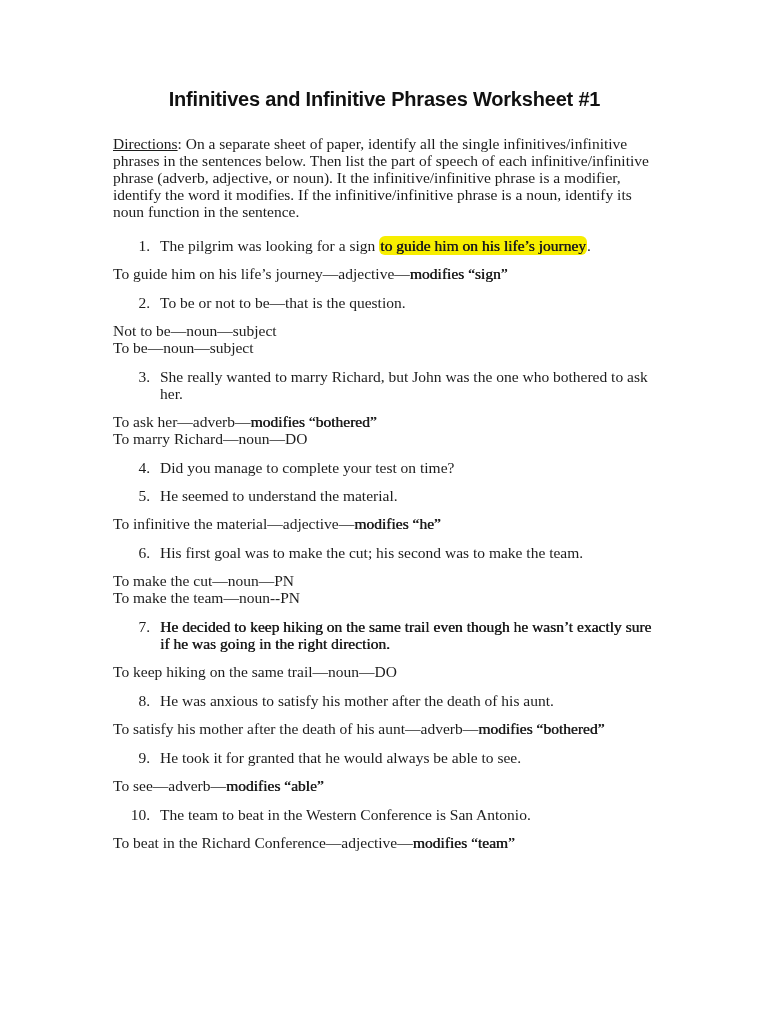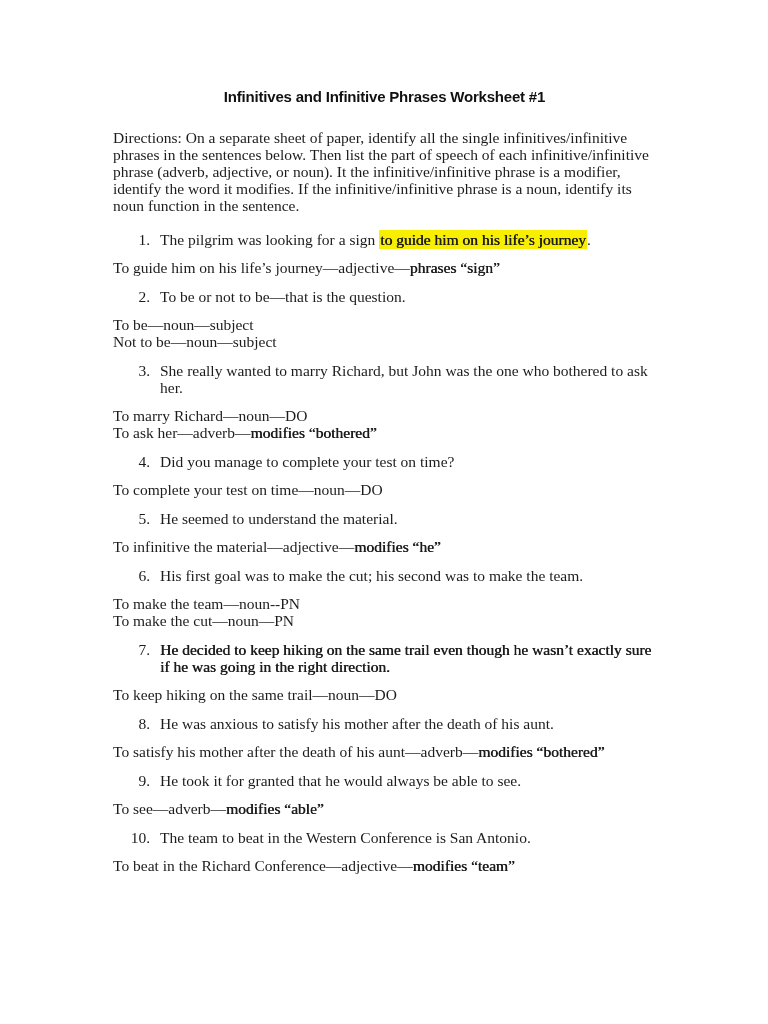--- a/index.html
+++ b/index.html
@@ -3,104 +3,101 @@
 <meta charset="utf-8">
 <style>
   html,body{margin:0;padding:0;background:#ffffff;}
   .page{
     width:768px;height:1024px;background:#fff;overflow:hidden;position:relative;
     font-family:"Liberation Serif",serif;color:#1c1c1c;
   }
   .content{padding:88px 112px 0 113px;}
   .title{
     font-family:"Liberation Sans",sans-serif;
-    font-size:15px;font-weight:700;letter-spacing:-0.2px;
+    font-size:20px;font-weight:700;letter-spacing:-0.2px;
     text-align:center;color:#111;margin:0 0 24px 0;
   }
   .directions{font-size:15.5px;line-height:17px;margin:0 0 17px 0;}
-  .directions .label{margin-top:26px;}
+  .directions .label{text-decoration:underline;margin-top:26px;}
   .sentence-row{display:flex;margin:0 0 11px 0;padding-left:7px;font-size:15.5px;line-height:17px;}
   .num{flex:0 0 30px;text-align:right;margin-right:10px;}
   .sentence{margin:0;flex:1;}
   .answers{margin:0 0 12px 0;font-size:15.5px;line-height:17px;}
   .answer-line{margin:0;}
   mark{background:var(--hl,#f7ee00);color:inherit;padding:1px 1px;}
   mark:empty{display:none;}
-  .semibold,.heavy{text-shadow:0.45px 0 0 currentColor;}
+  .semibold,.heavy{text-shadow:0.45px 0 0 currentColor;border-radius:6px;}
 </style>
 </head>
 <body>
 
 <div class="page">
   <div class="content">
 
     <h1 class="title">Infinitives and Infinitive Phrases Worksheet #1</h1>
 
     <p class="directions"><span class="label">Directions</span><span>: On a separate sheet of paper, identify all the single infinitives/infinitive phrases in the sentences below. Then list the part of speech of each infinitive/infinitive phrase (adverb, adjective, or noun). It the infinitive/infinitive phrase is a modifier, identify the word it modifies. If the infinitive/infinitive phrase is a noun, identify its noun function in the sentence.</span></p>
 
     <section class="item">
       <div class="sentence-row">
         <span class="num">1.</span>
         <p class="sentence"><span>The pilgrim was looking for a sign </span><mark class="semibold">to guide him on his life’s journey</mark><span>.</span></p>
       </div>
       <div class="answers">
-        <p class="answer-line"><span>To guide him on his life’s journey—adjective—</span><span class="semibold">phrases “sign”</span></p>
+        <p class="answer-line"><span>To guide him on his life’s journey—adjective—</span><span class="semibold">modifies “sign”</span></p>
       </div>
     </section>
 
     <section class="item">
       <div class="sentence-row">
         <span class="num">2.</span>
         <p class="sentence"><span>To be or not to be—that is the question.</span><span></span></p>
       </div>
       <div class="answers">
+        <p class="answer-line"><span>Not to be—noun—subject</span><span class="semibold"></span></p>
         <p class="answer-line"><span>To be—noun—subject</span><span class="semibold"></span></p>
-        <p class="answer-line"><span>Not to be—noun—subject</span><span class="semibold"></span></p>
       </div>
     </section>
 
     <section class="item">
       <div class="sentence-row">
         <span class="num">3.</span>
         <p class="sentence"><span>She really wanted to marry Richard, but John was the one who bothered to ask her.</span><span></span></p>
       </div>
       <div class="answers">
+        <p class="answer-line"><span>To ask her—adverb—</span><span class="semibold">modifies “bothered”</span></p>
         <p class="answer-line"><span>To marry Richard—noun—DO</span><span class="semibold"></span></p>
-        <p class="answer-line"><span>To ask her—adverb—</span><span class="semibold">modifies “bothered”</span></p>
       </div>
     </section>
 
     <section class="item">
       <div class="sentence-row">
         <span class="num">4.</span>
         <p class="sentence"><span>Did you manage to complete your test on time?</span><span></span></p>
-      </div>
-      <div class="answers">
-        <p class="answer-line"><span>To complete your test on time—noun—DO</span><span class="semibold"></span></p>
       </div>
     </section>
 
     <section class="item">
       <div class="sentence-row">
         <span class="num">5.</span>
         <p class="sentence"><span>He seemed to understand the material.</span><span></span></p>
       </div>
       <div class="answers">
         <p class="answer-line"><span>To infinitive the material—adjective—</span><span class="semibold">modifies “he”</span></p>
       </div>
     </section>
 
     <section class="item">
       <div class="sentence-row">
         <span class="num">6.</span>
         <p class="sentence"><span>His first goal was to make the cut; his second was to make the team.</span><span></span></p>
       </div>
       <div class="answers">
+        <p class="answer-line"><span>To make the cut—noun—PN</span><span class="semibold"></span></p>
         <p class="answer-line"><span>To make the team—noun--PN</span><span class="semibold"></span></p>
-        <p class="answer-line"><span>To make the cut—noun—PN</span><span class="semibold"></span></p>
       </div>
     </section>
 
     <section class="item">
       <div class="sentence-row">
         <span class="num">7.</span>
         <p class="sentence heavy"><span>He decided to keep hiking on the same trail even though he wasn’t exactly sure if he was going in the right direction.</span><span></span></p>
       </div>
       <div class="answers">
         <p class="answer-line"><span>To keep hiking on the same trail—noun—DO</span><span class="semibold"></span></p>

